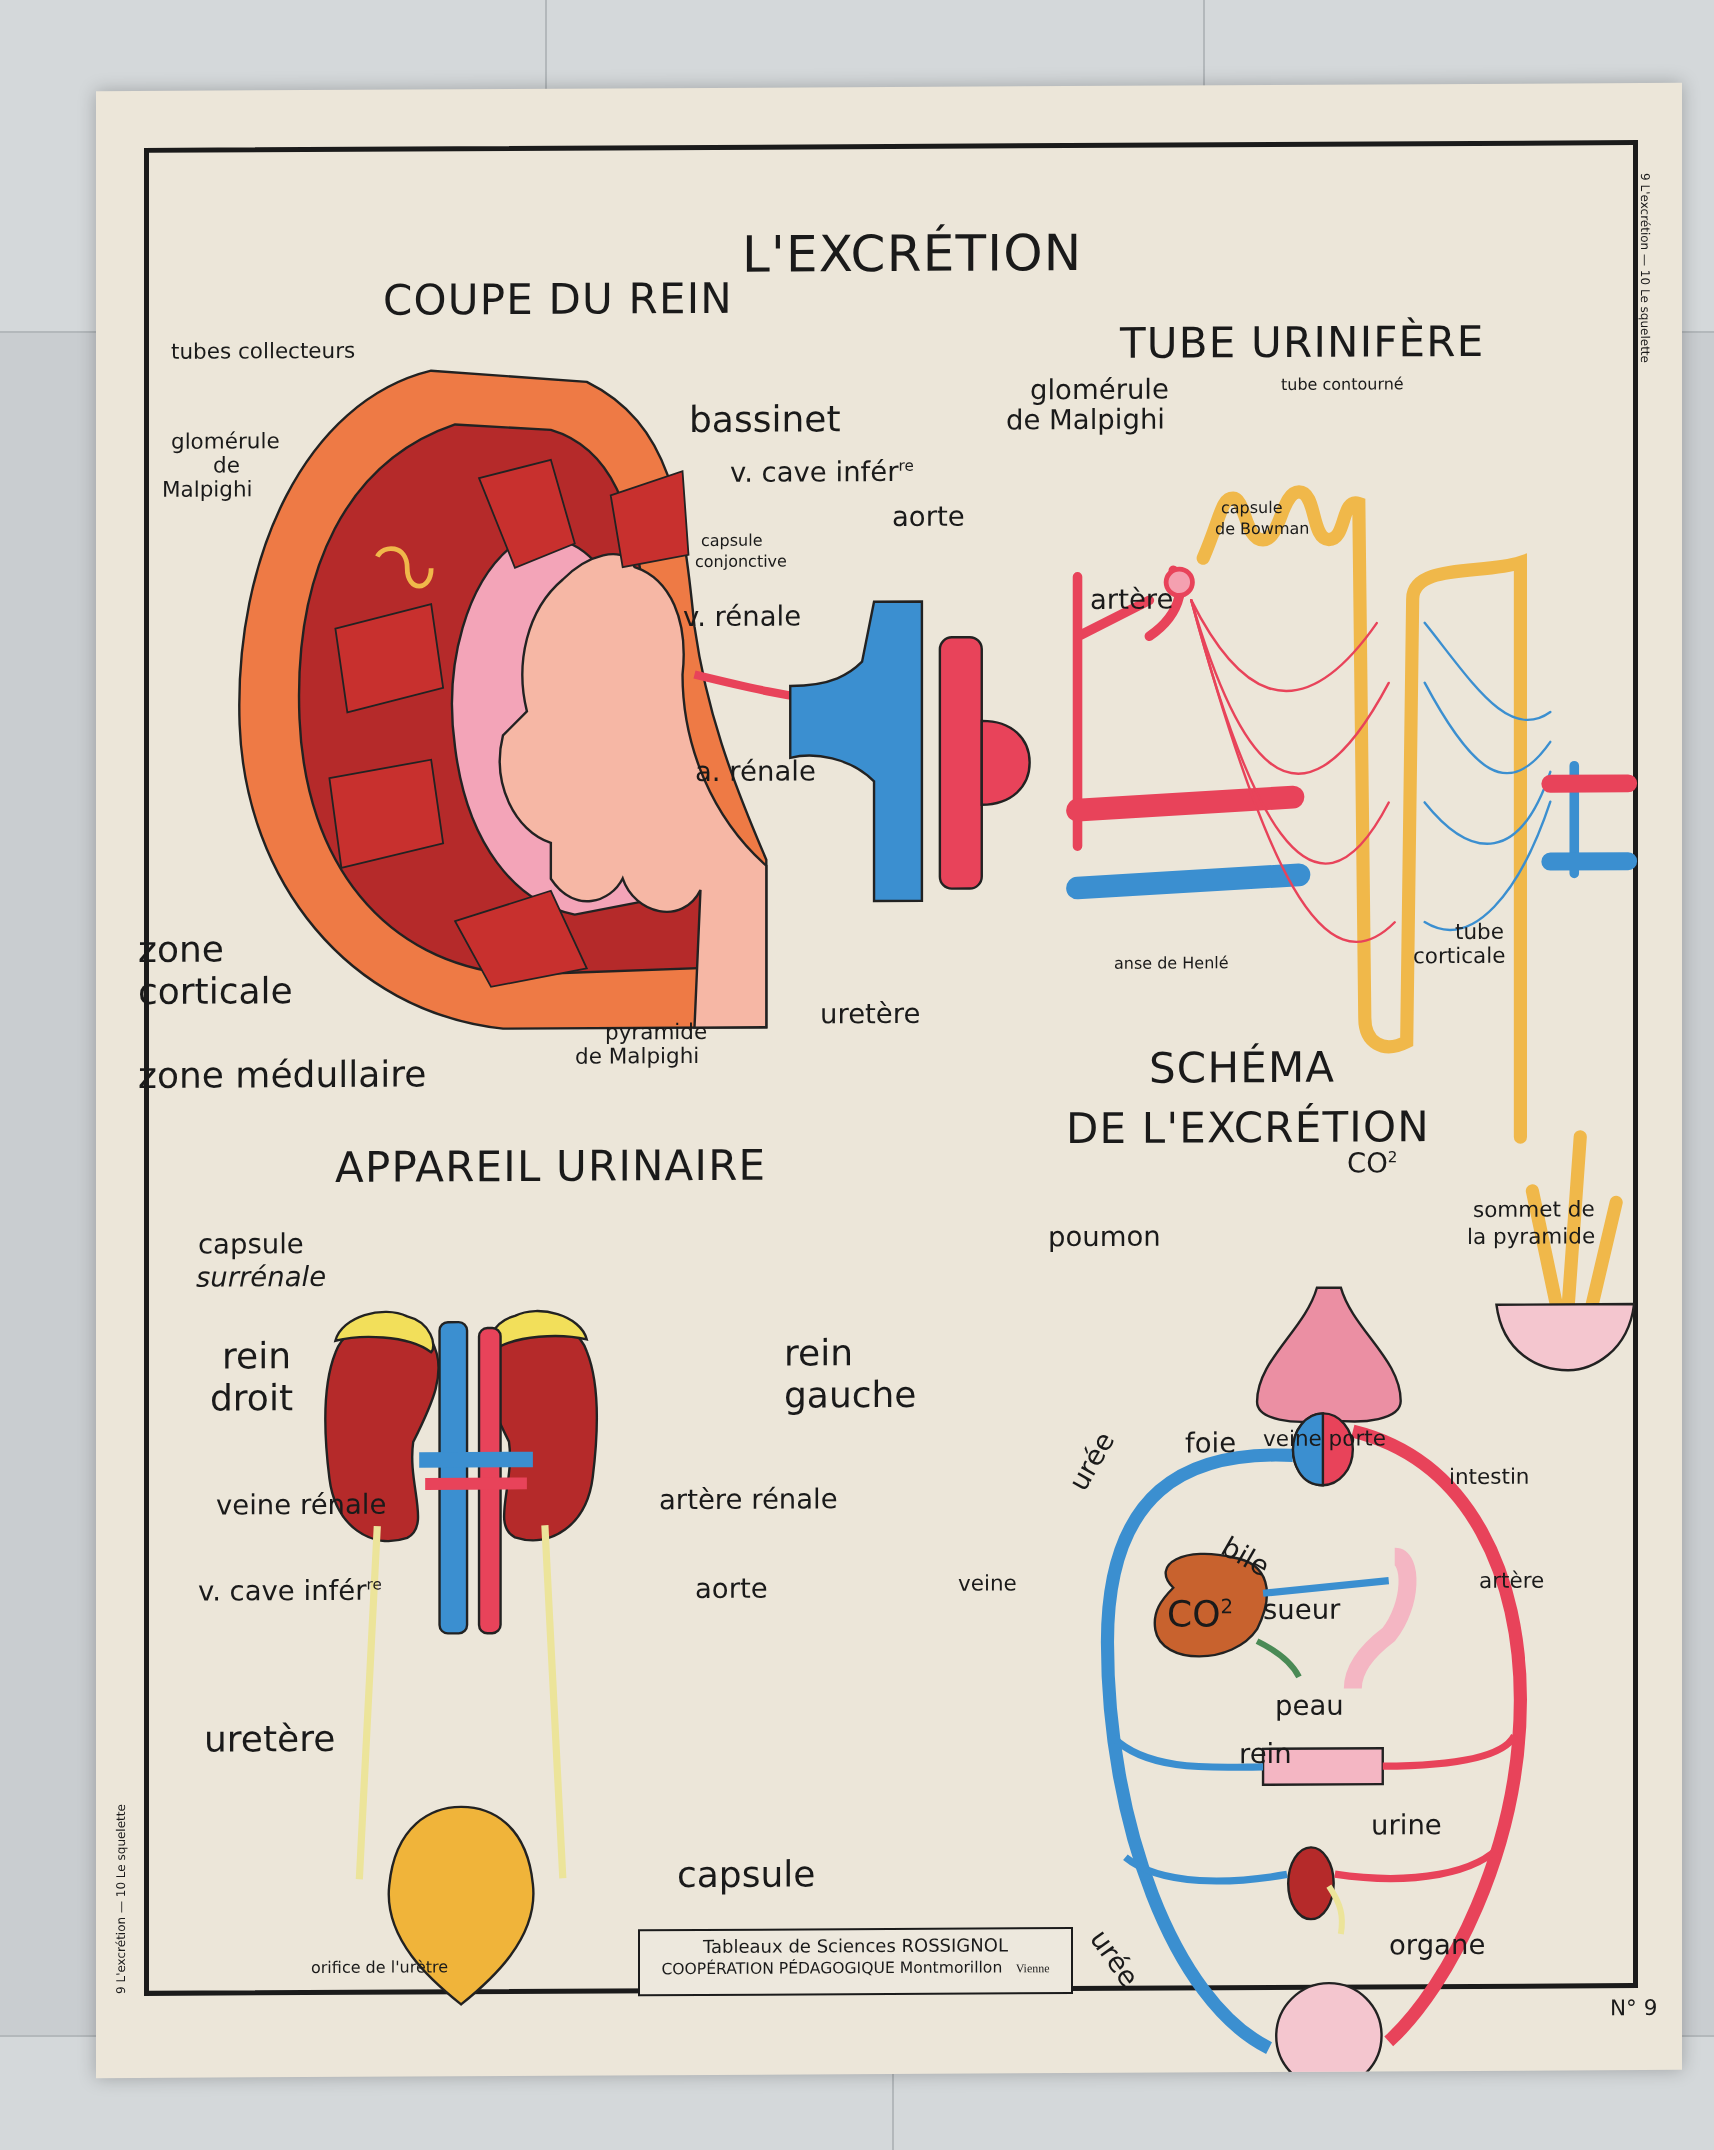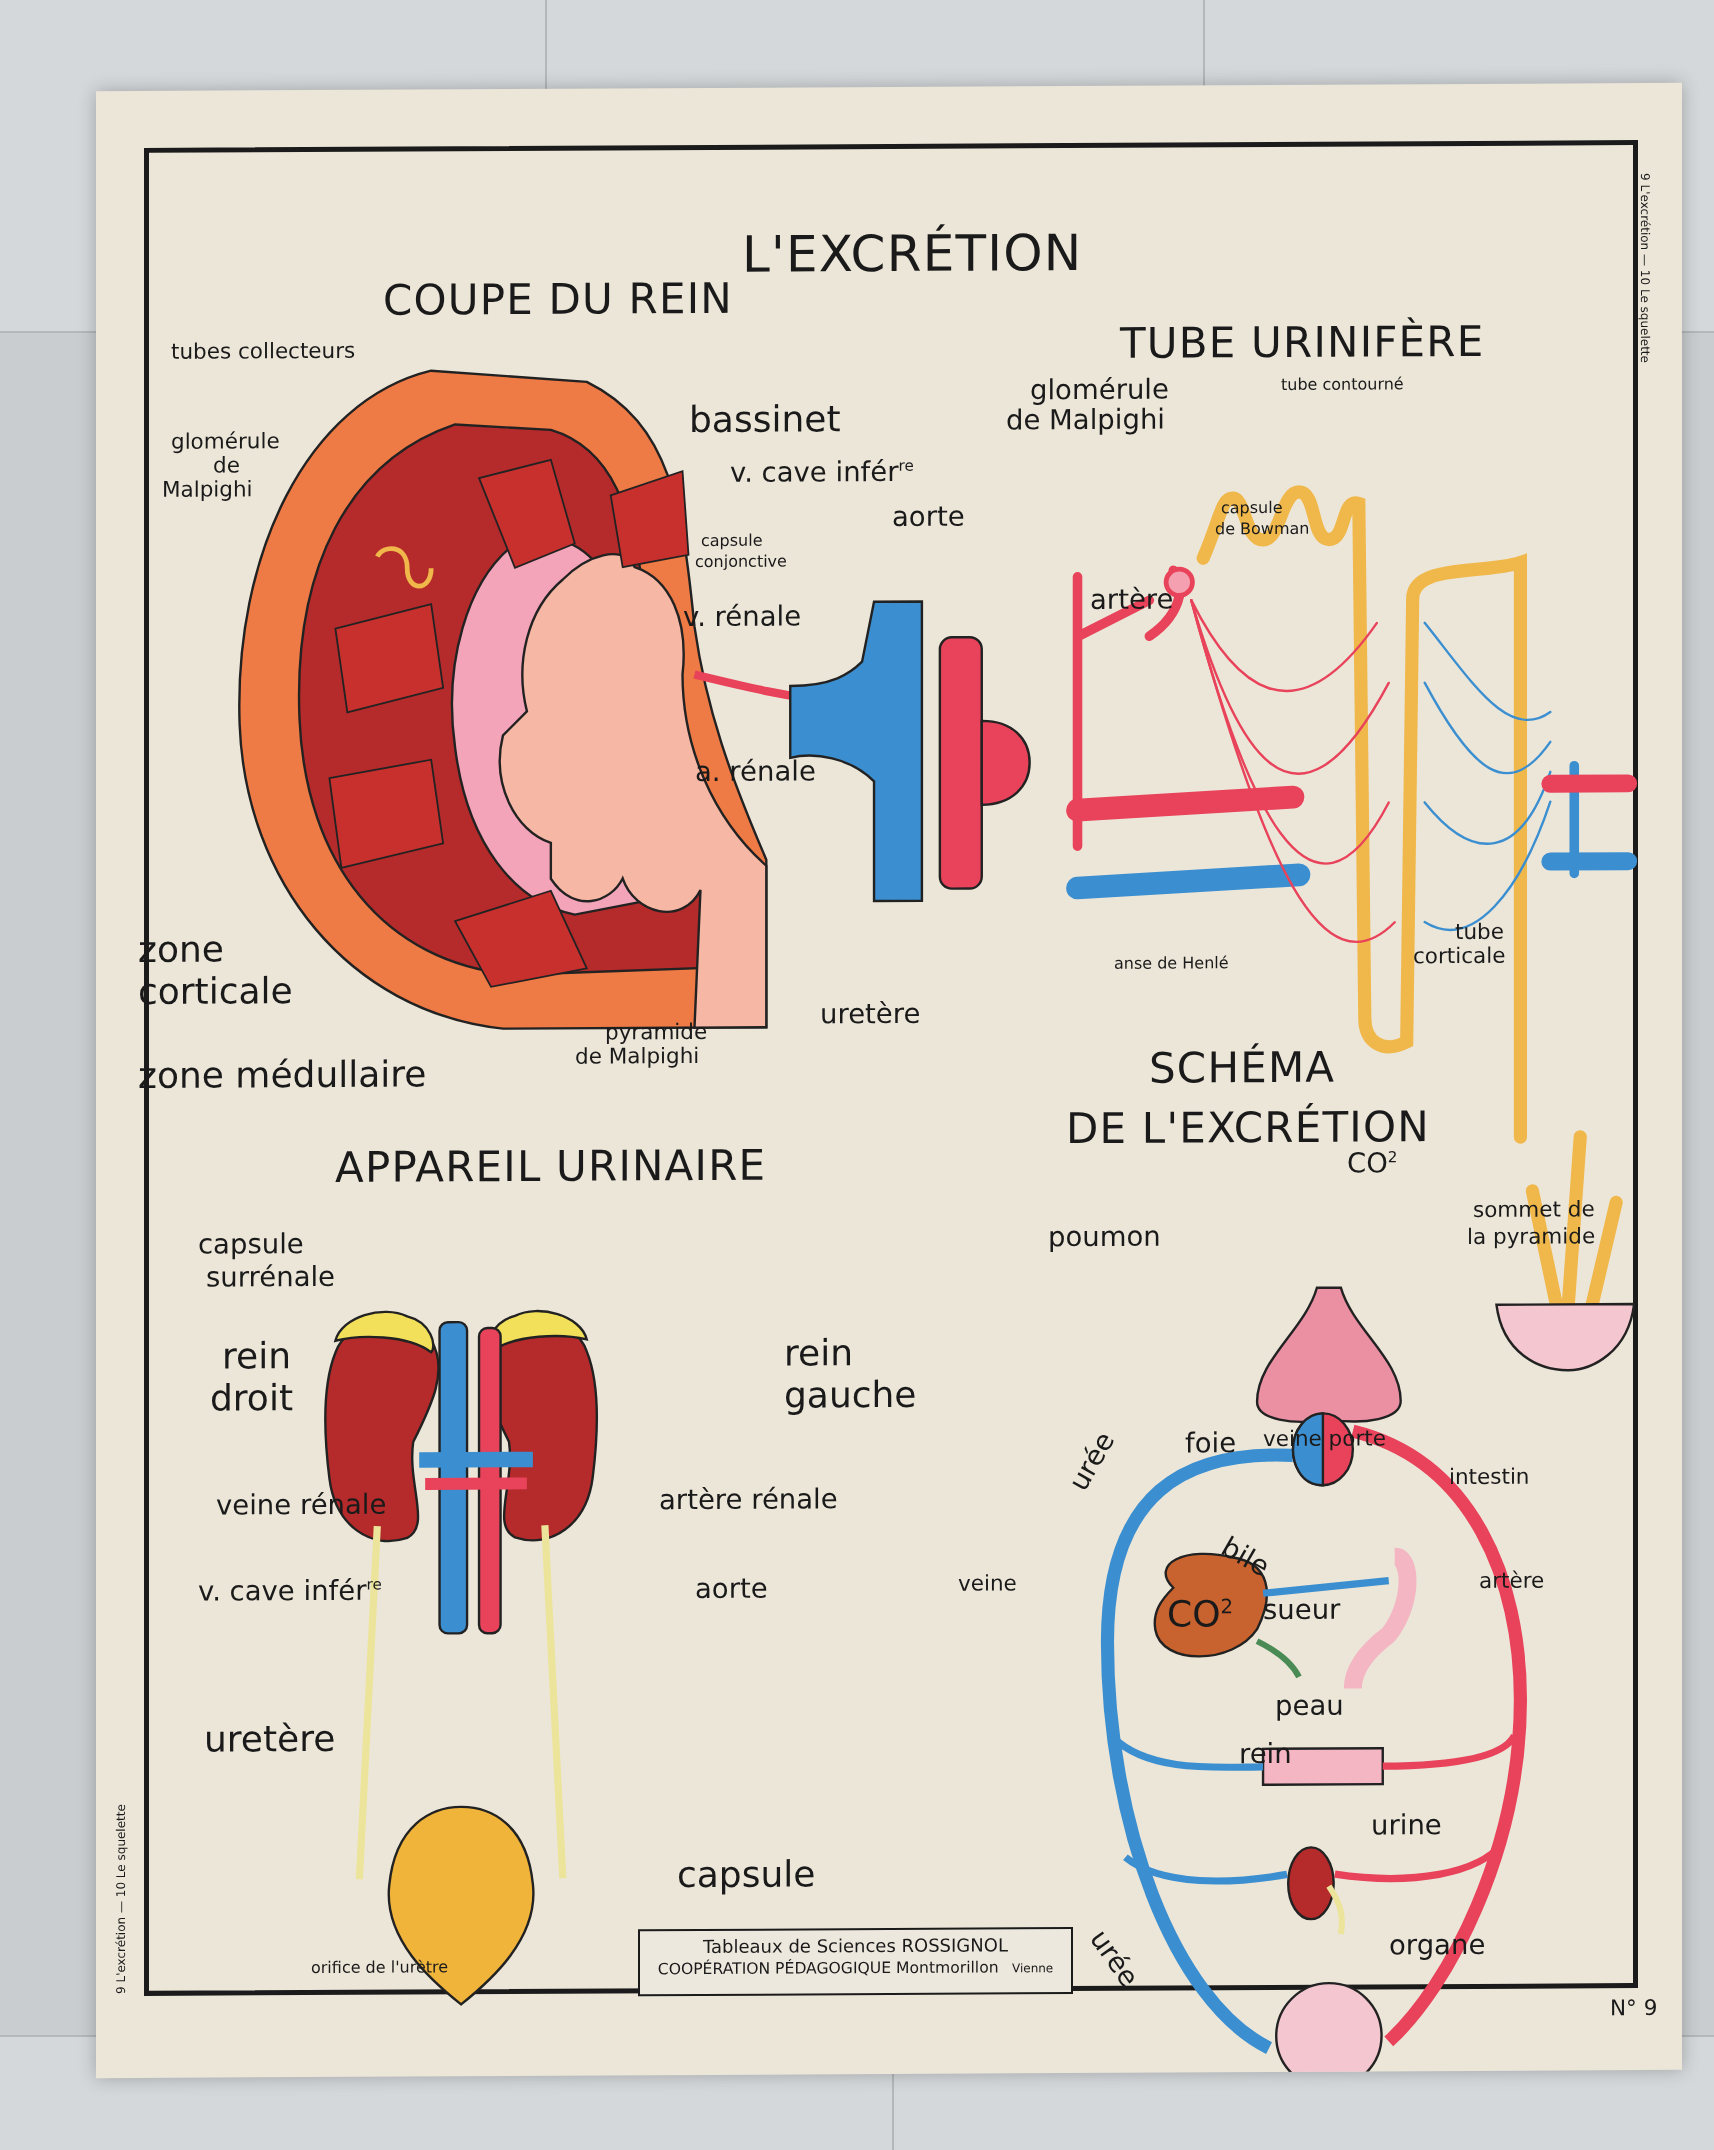--- a/index.html
+++ b/index.html
@@ -152,21 +152,21 @@
   <div class="t xs" style="left:1119px;top:434px;">de Bowman</div>
   <div class="t md" style="left:994px;top:497px;">artère</div>
   <div class="t xs" style="left:1018px;top:868px;">anse de Henlé</div>
   <div class="t sm" style="left:1359px;top:835px;">tube</div>
   <div class="t sm" style="left:1317px;top:859px;">corticale</div>
   <div class="t sm" style="left:1377px;top:1113px;">sommet de</div>
   <div class="t sm" style="left:1371px;top:1140px;">la pyramide</div>
 
   <div class="t h2" style="left:239px;top:1053px;">APPAREIL URINAIRE</div>
   <div class="t md" style="left:102px;top:1137px;">capsule</div>
-  <div class="t md" style="left:110px;top:1170px;">surrénale</div>
+  <div class="t md" style="left:100px;top:1170px;font-style:italic;">surrénale</div>
   <div class="t lg" style="left:126px;top:1245px;">rein</div>
   <div class="t lg" style="left:114px;top:1287px;">droit</div>
   <div class="t lg" style="left:688px;top:1245px;">rein</div>
   <div class="t lg" style="left:688px;top:1287px;">gauche</div>
   <div class="t md" style="left:120px;top:1398px;">veine rénale</div>
   <div class="t md" style="left:563px;top:1395px;">artère rénale</div>
   <div class="t md" style="left:102px;top:1484px;"><span>v. cave infér</span><sup>re</sup></div>
   <div class="t md" style="left:599px;top:1484px;">aorte</div>
   <div class="t lg" style="left:108px;top:1628px;">uretère</div>
   <div class="t lg" style="left:581px;top:1766px;">capsule</div>
@@ -188,21 +188,21 @@
   <div class="t md" style="left:1179px;top:1604px;">peau</div>
   <div class="t md" style="left:1143px;top:1652px;">rein</div>
   <div class="t md" style="left:1275px;top:1724px;">urine</div>
   <div class="t md" style="left:988px;top:1856px;transform:rotate(55deg);">urée</div>
   <div class="t md" style="left:1293px;top:1844px;">organe</div>
 
   <div class="credit">
     <div class="l1">Tableaux de Sciences ROSSIGNOL</div>
     <div class="l2">
       <span>COOPÉRATION PÉDAGOGIQUE Montmorillon</span>
-      <span style="font-size:12px;margin-left:8.4px;">Vienne</span>
+      <span style="font-size:12px;margin-left:8.4px;font-family:Liberation Serif, serif;">Vienne</span>
     </div>
   </div>
 
   <div class="t sm" style="left:1514px;top:1912px;">N° 9</div>
   <div class="vert" style="left:18px;top:1903px;transform:rotate(-90deg);">9 L'excrétion — 10 Le squelette</div>
   <div class="vert" style="left:1556px;top:90px;transform:rotate(90deg);">9 L'excrétion — 10 Le squelette</div>
 </div>
 
 
 </body></html>

